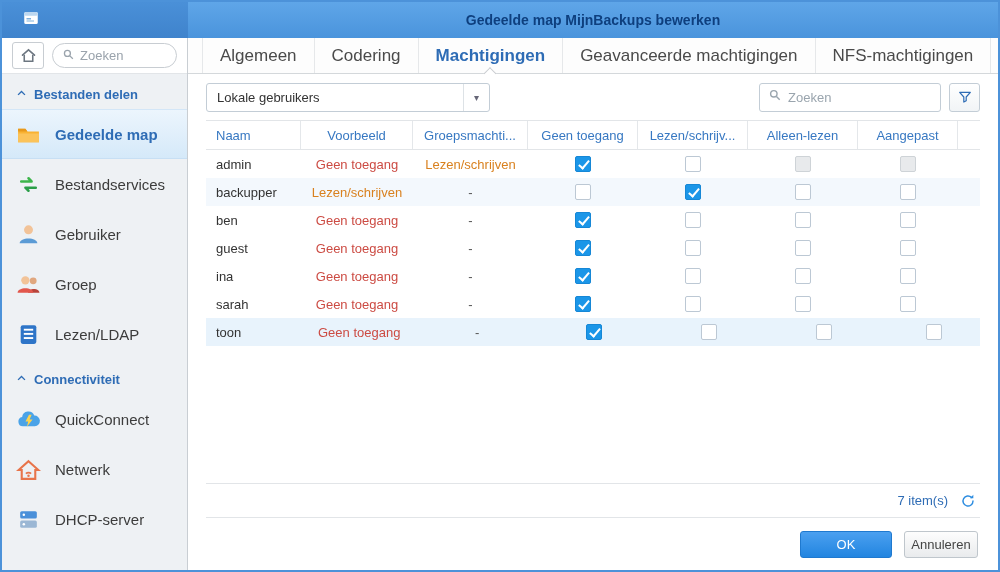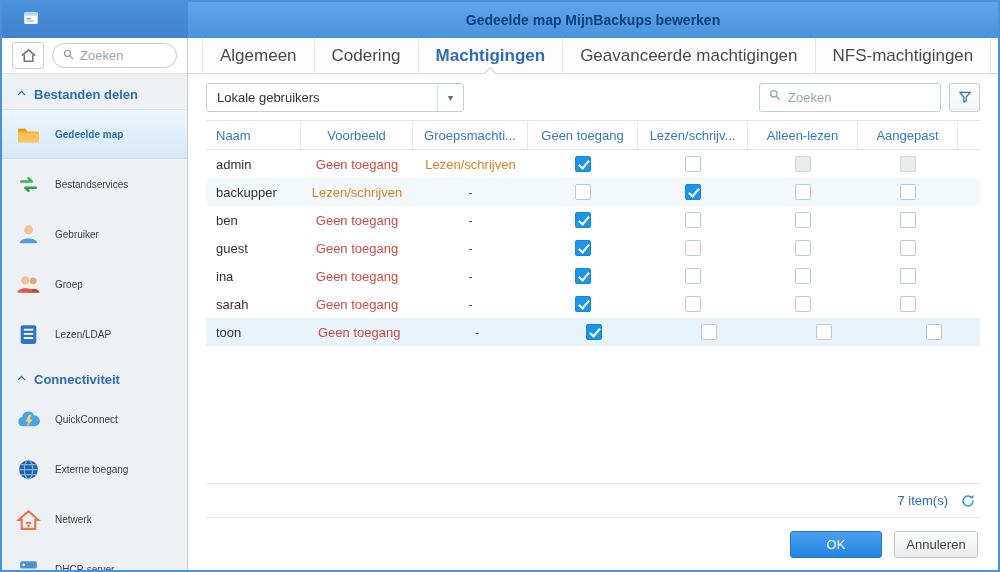--- a/index.html
+++ b/index.html
@@ -18,34 +18,34 @@
   .content { flex:1; background:#fff; display:flex; flex-direction:column; min-width:0; }
 
   
   .side-top { height:36px; flex:0 0 auto; background:#fff; display:flex; align-items:center; gap:8px; padding:0 10px; border-bottom:1px solid #e2e5e8; }
   .home-btn { width:32px; height:27px; border:1px solid #c8cdd2; border-radius:3px; background:#fff; display:flex; align-items:center; justify-content:center; cursor:pointer; }
   .side-search { flex:1; height:25px; border:1px solid #c8cdd2; border-radius:13px; background:#fff; display:flex; align-items:center; padding:0 9px; gap:5px; }
   .side-search input { border:none; outline:none; width:100%; font-size:13px; color:#555; font-family:inherit; background:transparent; }
   .side-search input::placeholder { color:#9aa3ac; }
   .side-list { flex:1; overflow:hidden; }
   .side-section { display:flex; align-items:center; gap:7px; height:35px; padding:6px 14px 0; color:#2e6cb5; font-weight:bold; font-size:13px; cursor:pointer; }
-  .side-item { display:flex; align-items:center; gap:13px; padding:0 13px; height:50px; font-size:10px; color:#3c3c3c; cursor:pointer; }
+  .side-item { display:flex; align-items:center; gap:13px; padding:0 13px; height:50px; font-size:15px; color:#3c3c3c; cursor:pointer; }
   .side-item.selected { background:linear-gradient(#ecf5fd,#d5e9f9); color:#2e6cb5; font-weight:bold; border-top:1px solid #d3e6f7; border-bottom:1px solid #c7dff4; }
   .ic { width:27px; height:27px; flex:0 0 auto; display:flex; align-items:center; justify-content:center; }
 
   
   .tabs { height:36px; flex:0 0 auto; border-bottom:1px solid #d4d8db; display:flex; align-items:stretch; padding-left:14px; background:#fdfdfd; position:relative; }
   .tab { position:relative; padding:0 17px; display:flex; align-items:center; font-size:17px; color:#4a4a4a; border-right:1px solid #e6e8ea; cursor:pointer; white-space:nowrap; }
   .tab:first-child { border-left:1px solid #e6e8ea; }
   .tab.active { color:#2e6cb5; font-weight:bold; }
   .tab.active::after { content:""; position:absolute; left:50%; bottom:-5px; width:8px; height:8px; background:#fff; border-left:1px solid #c9ccd0; border-top:1px solid #c9ccd0; transform:translateX(-50%) rotate(45deg); z-index:2; }
 
   
   .toolbar { height:46px; flex:0 0 auto; display:flex; align-items:center; padding:0 18px; gap:8px; }
-  .dropdown { width:258px; height:29px; border:1px solid #c3cdd6; border-radius:3px; display:flex; align-items:center; background:#fff; cursor:pointer; }
+  .dropdown { width:284px; height:29px; border:1px solid #c3cdd6; border-radius:3px; display:flex; align-items:center; background:#fff; cursor:pointer; }
   .dd-label { flex:1; padding:0 10px; font-size:13px; color:#333; }
   .dd-caret { width:26px; align-self:stretch; border-left:1px solid #dde2e6; display:flex; align-items:center; justify-content:center; color:#667; font-size:10px; }
   .tb-spacer { flex:1; }
   .search-box { width:182px; height:29px; border:1px solid #c3cdd6; border-radius:3px; background:#fff; display:flex; align-items:center; padding:0 8px; gap:6px; }
   .search-box input { border:none; outline:none; width:100%; font-size:13px; color:#555; font-family:inherit; background:transparent; }
   .search-box input::placeholder { color:#9aa5ae; }
   .filter-btn { width:31px; height:29px; border:1px solid #c3cdd6; border-radius:3px; background:linear-gradient(#ffffff,#f1f4f6); display:flex; align-items:center; justify-content:center; cursor:pointer; }
 
   
   .grid { margin:0 18px; flex:1; display:flex; flex-direction:column; min-height:0; }
@@ -65,21 +65,21 @@
   .cb-checked::after { content:""; position:absolute; left:5px; top:1px; width:4px; height:9px; border:solid #fff; border-width:0 2px 2px 0; transform:rotate(40deg); }
   .cb-disabled { background:#e8eaec; border-color:#ced3d7; cursor:default; }
 
   .count-bar { flex:0 0 auto; border-top:1px solid #e2e5e8; border-bottom:1px solid #e2e5e8; height:35px; display:flex; align-items:center; justify-content:flex-end; gap:12px; color:#2e6cb5; font-size:13px; padding-right:4px; }
   .refresh-btn { display:flex; align-items:center; justify-content:center; cursor:pointer; }
 
   
   .button-bar { height:52px; flex:0 0 auto; display:flex; align-items:center; justify-content:flex-end; gap:12px; padding:0 20px; }
   .btn { height:27px; border-radius:3px; font-size:13px; display:flex; align-items:center; justify-content:center; cursor:pointer; font-family:inherit; }
   .btn-ok { width:92px; background:linear-gradient(#4ba0f0,#2285e0); border:1px solid #1f79cf; color:#fff; }
-  .btn-cancel { width:84px; background:linear-gradient(#fdfdfd,#e9ebed); border:1px solid #bfc6cc; color:#444; }
+  .btn-cancel { width:74px; background:linear-gradient(#fdfdfd,#e9ebed); border:1px solid #bfc6cc; color:#444; }
 </style>
 </head>
 <body>
 
 <div class="app">
 
   <div class="titlebar">
     <div class="logo-seg">
       <span>
         <svg width="18" height="18" viewBox="0 0 24 24">
@@ -187,30 +187,20 @@
         <div class="side-item">
           <span class="ic">
             <svg width="25" height="25" viewBox="0 0 24 24">
                 <path d="M6.5 18.5a4.5 4.5 0 0 1-.6-8.9A6 6 0 0 1 17.5 8.2a4.2 4.2 0 0 1 .6 10.3z" fill="#4aa3e8"></path>
                 <path d="M12.5 7.5l-3.4 6.3h2.6L10.5 19l5.4-7h-2.9l2-4.5z" fill="#ffd34d"></path>
               </svg>
           </span>
           <span>QuickConnect</span>
         </div>
 
-        <div class="side-item">
-          <span class="ic">
-            <svg width="25" height="25" viewBox="0 0 24 24">
-                <circle cx="12" cy="12" r="9" fill="#1f5fa8"></circle>
-                <ellipse cx="12" cy="12" rx="4" ry="9" fill="none" stroke="#7fb3e8" stroke-width="1.2"></ellipse>
-                <path d="M3 12h18M4.5 7.2h15M4.5 16.8h15" stroke="#7fb3e8" stroke-width="1.2" fill="none"></path>
-              </svg>
-          </span>
-          <span>Externe toegang</span>
-        </div>
 
         <div class="side-item">
           <span class="ic">
             <svg width="25" height="25" viewBox="0 0 24 24">
                 <path d="M12 4l9.5 8.5h-3V21h-13v-8.5h-3z" fill="none" stroke="#e8744a" stroke-width="2"></path>
                 <path d="M9.5 16a3.5 3.5 0 0 1 5 0" stroke="#e8744a" stroke-width="1.6" fill="none"></path>
                 <circle cx="12" cy="18" r="1.2" fill="#e8744a"></circle>
               </svg>
           </span>
           <span>Netwerk</span>

